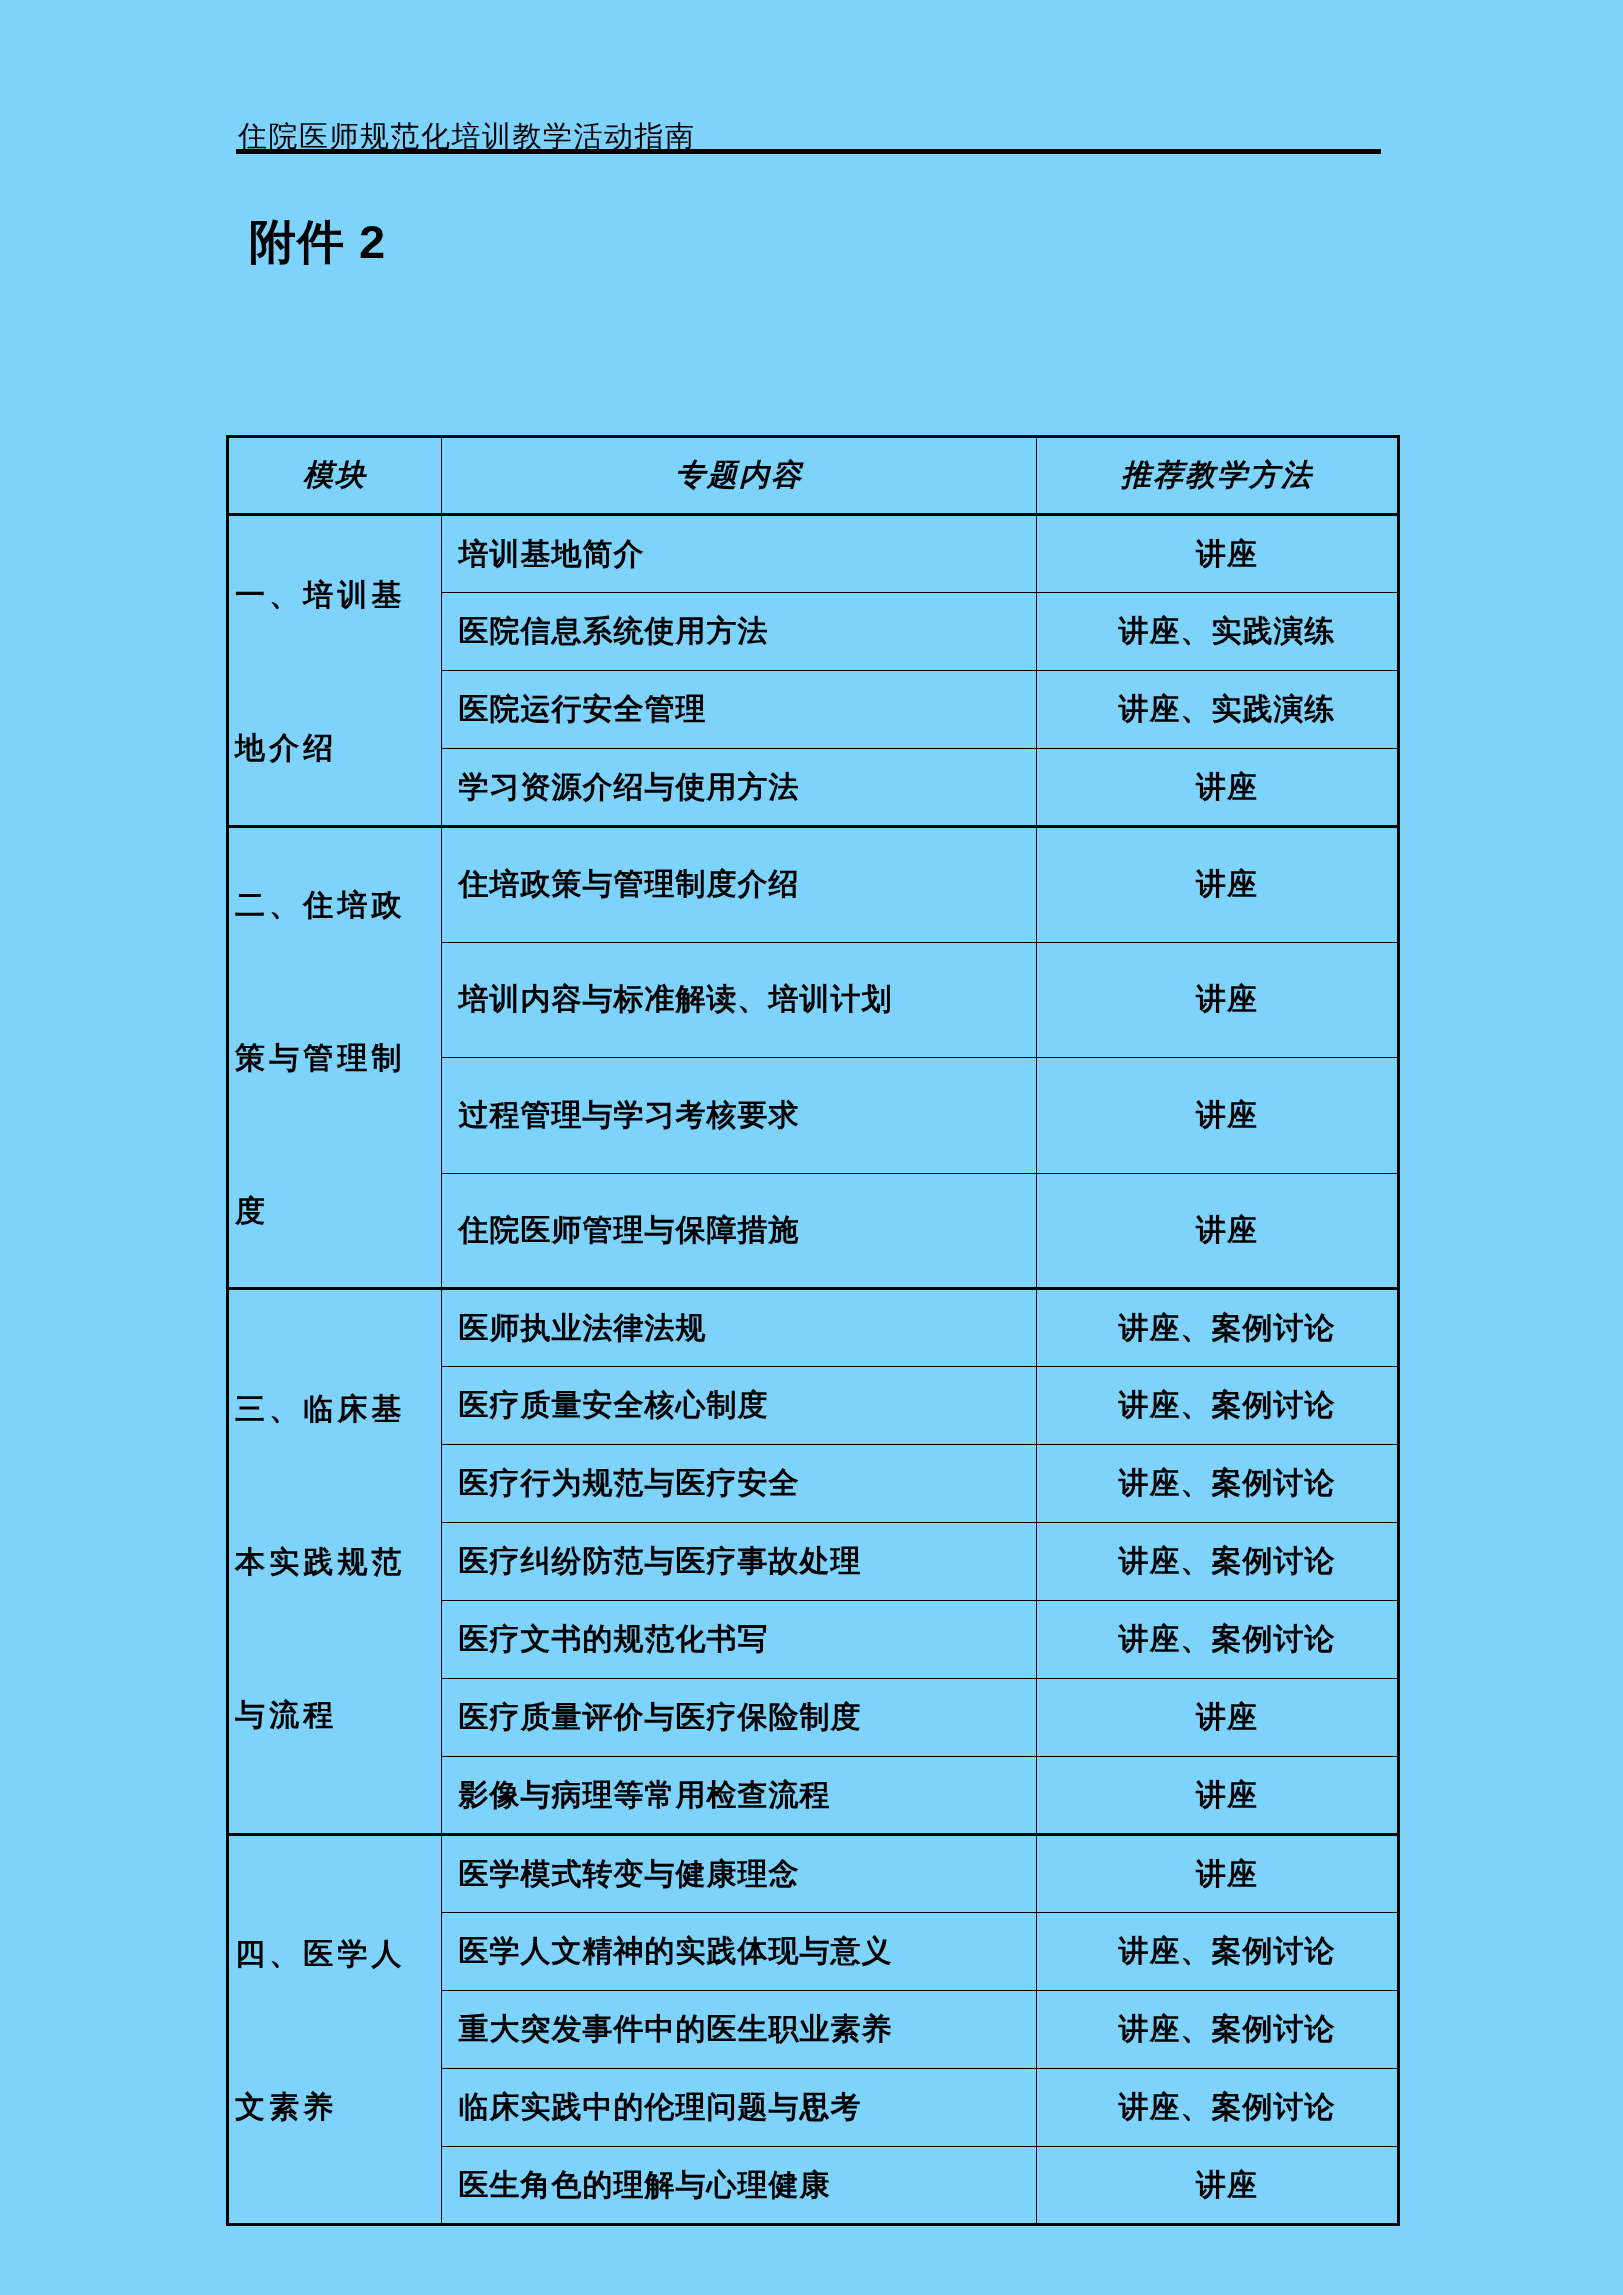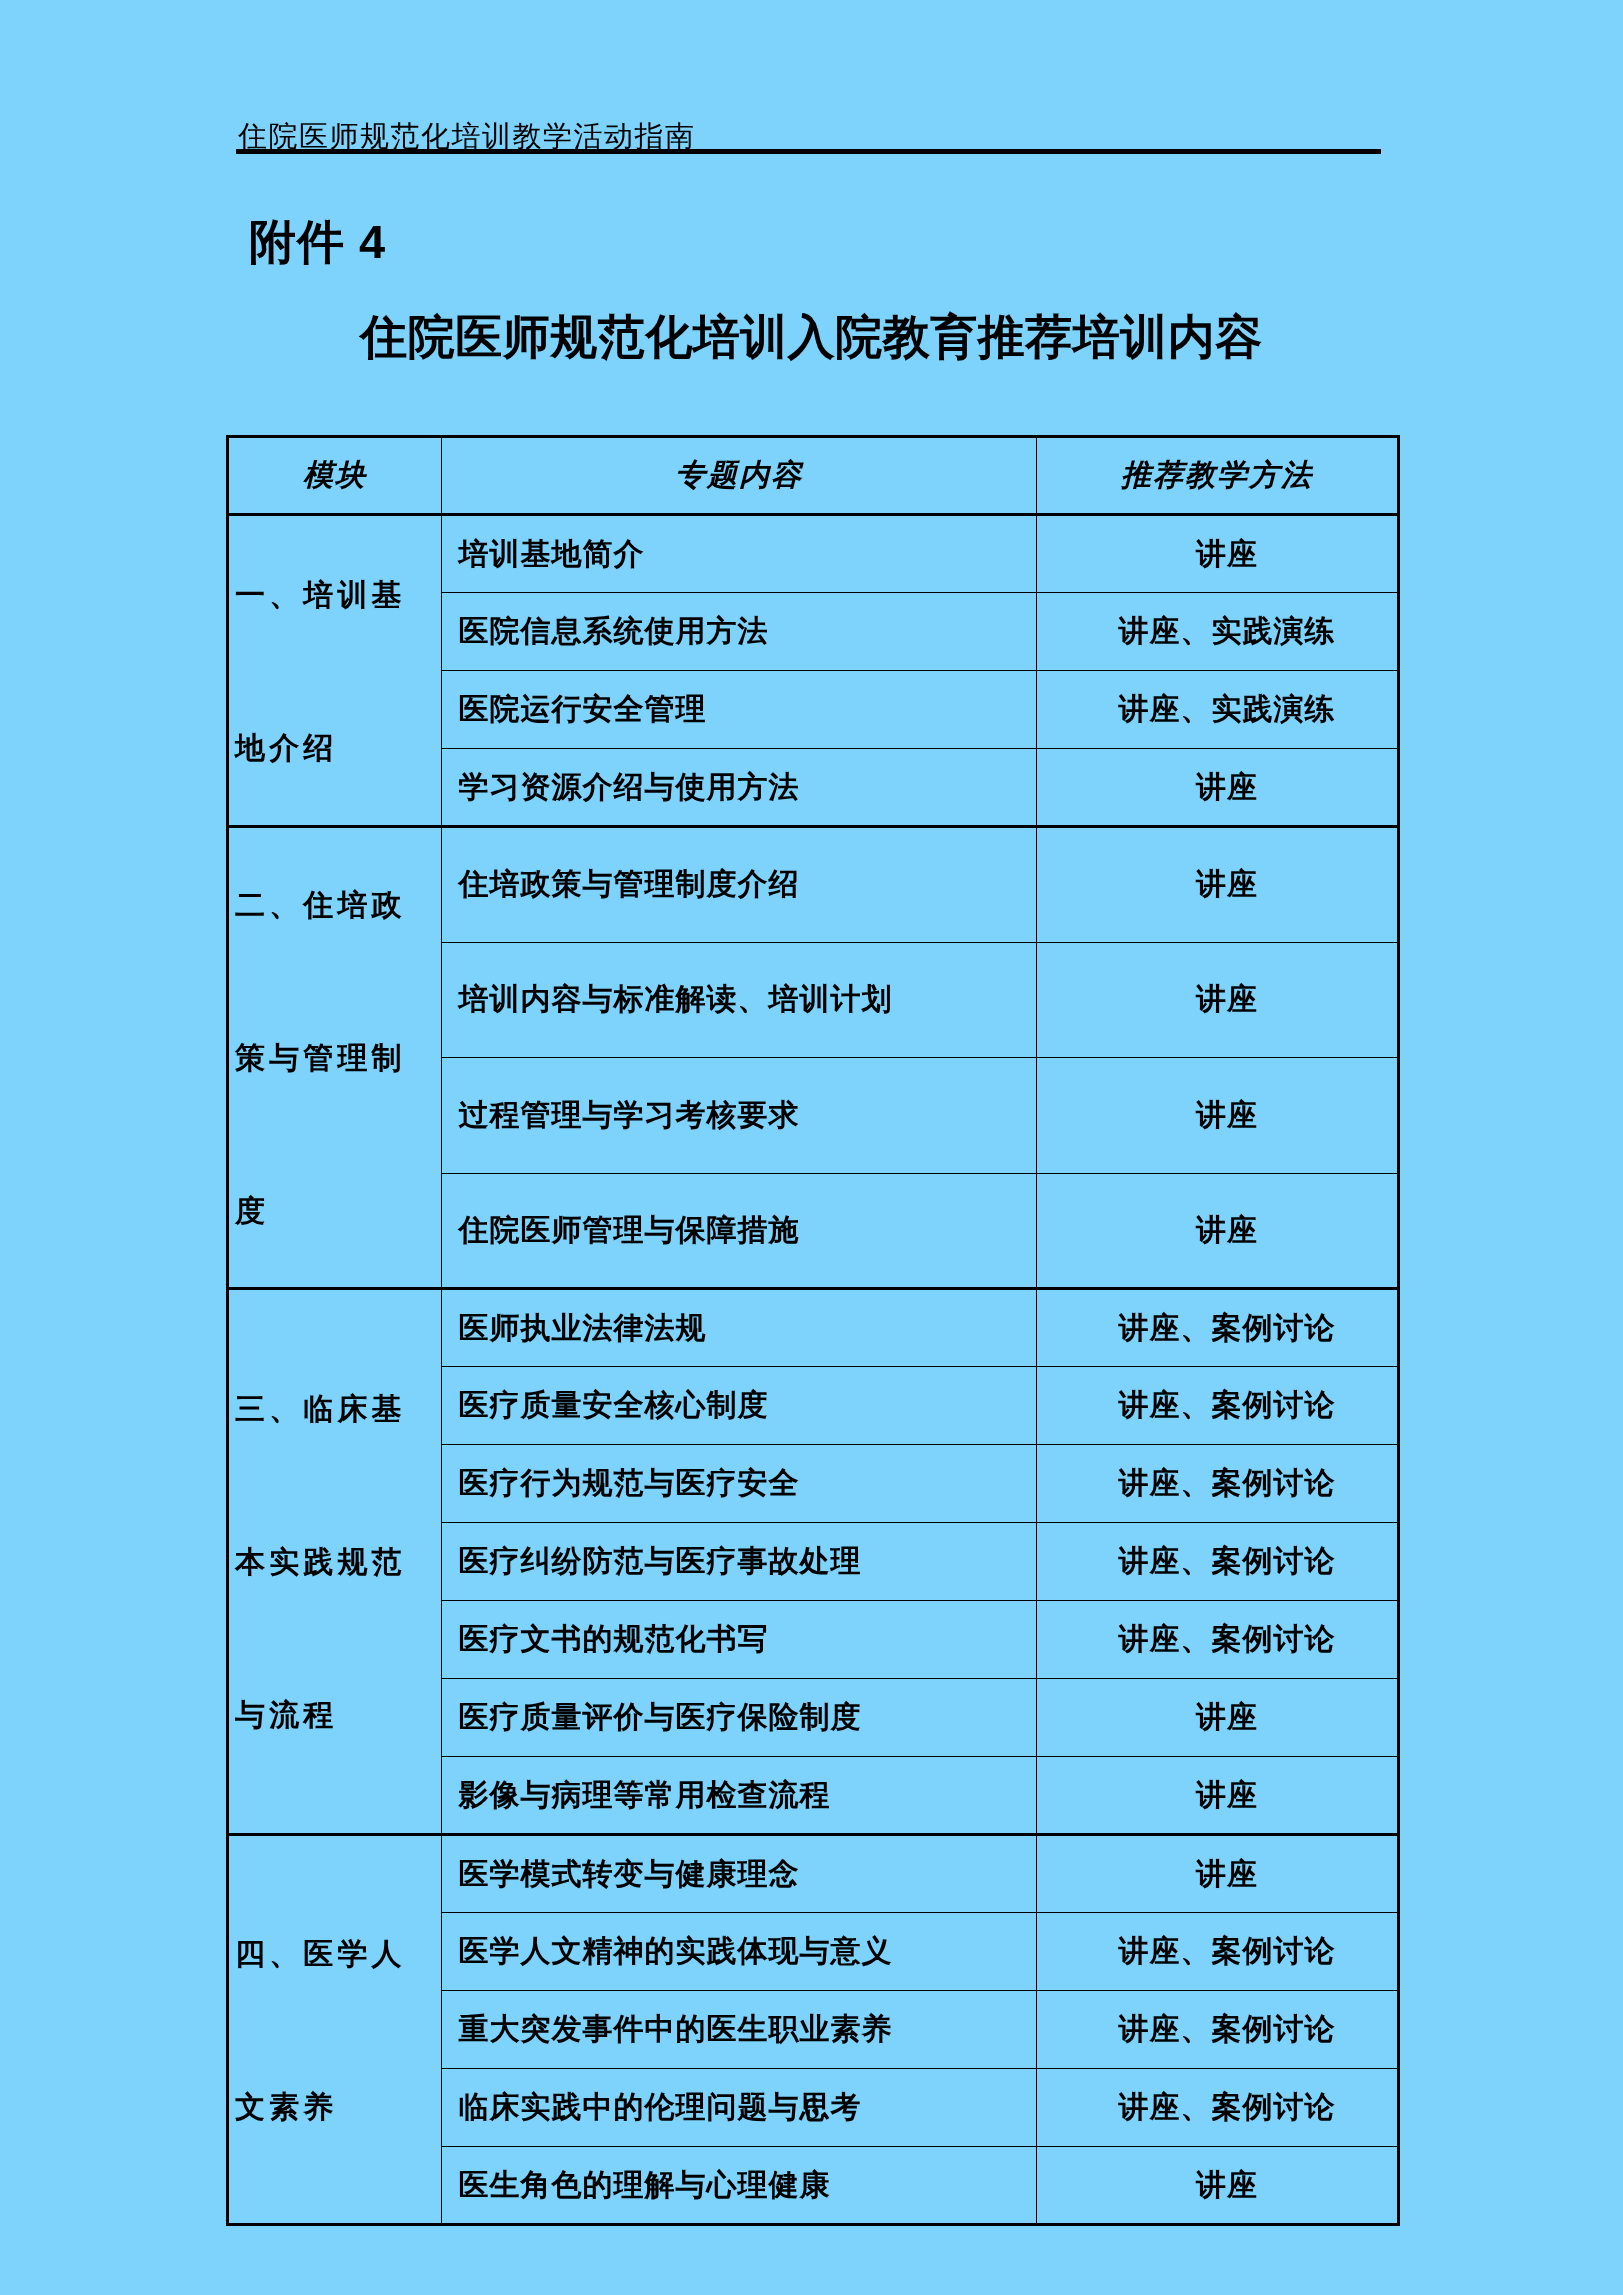--- a/index.html
+++ b/index.html
@@ -108,23 +108,22 @@
 </style>
 </head>
 <body>
 
 <div class="page">
 
   <div class="running-header">住院医师规范化培训教学活动指南</div>
 
   <div class="header-rule"></div>
 
-  <div class="attachment-label">附件 4</div>
-
-  <div class="page-title">住院医师规范化培训入院教育推荐培训内容</div>
+  <div class="attachment-label">附件 2</div>
+
 
   <table class="content-table">
     <colgroup>
       <col class="c1">
         <col class="c2">
         <col class="c3">
     </colgroup>
     <thead>
       <tr>
         <th>模块</th>

